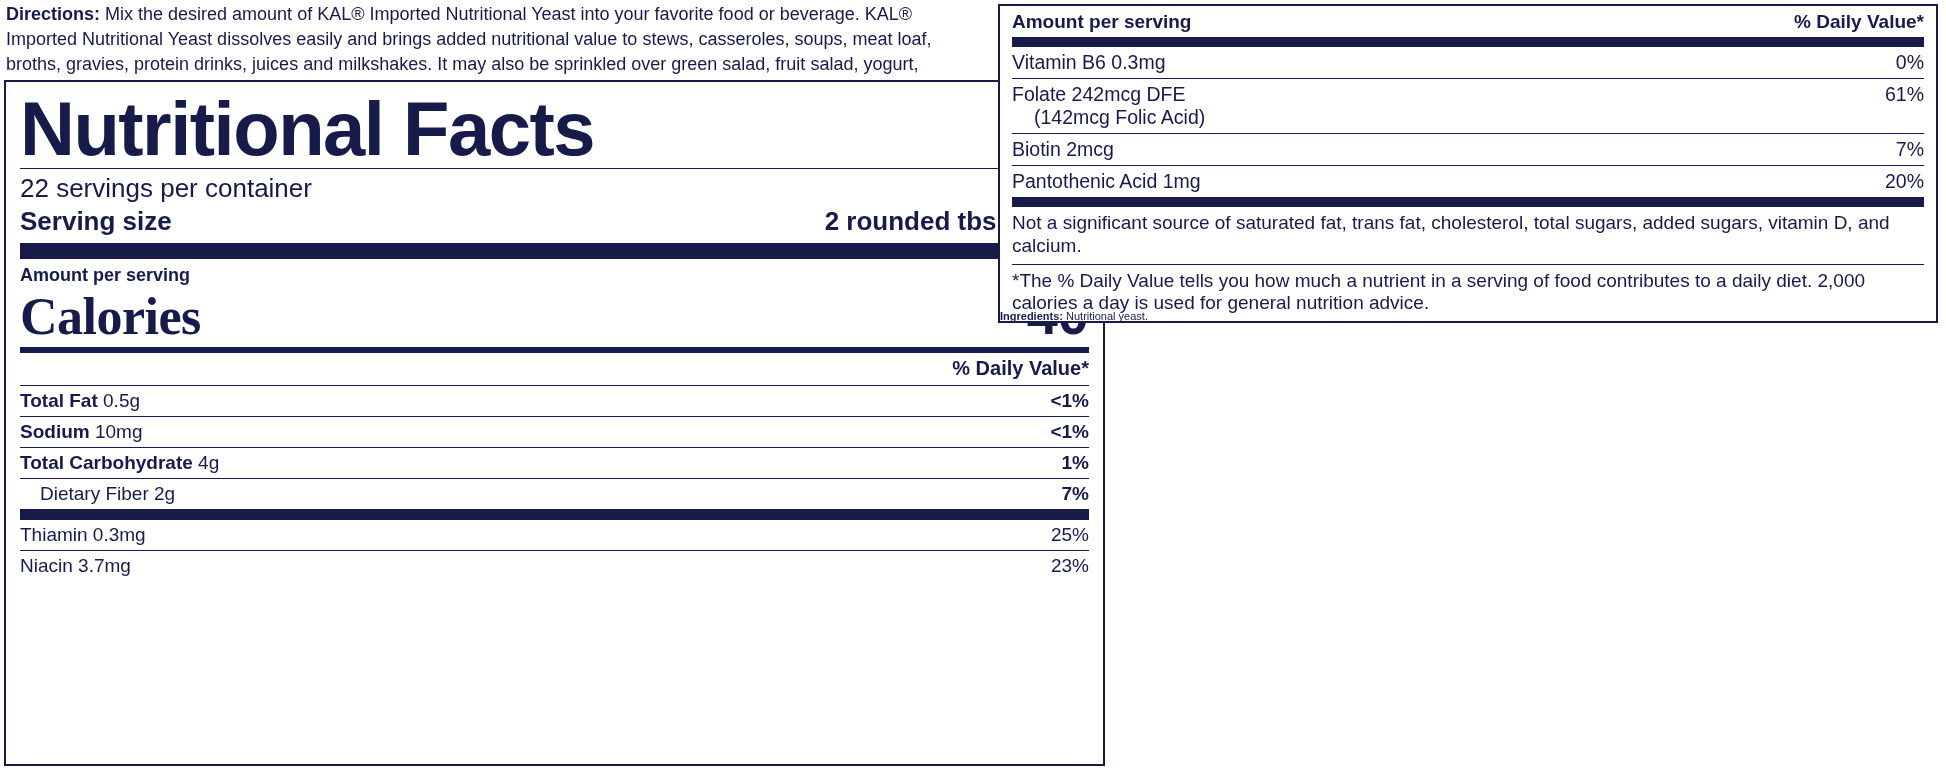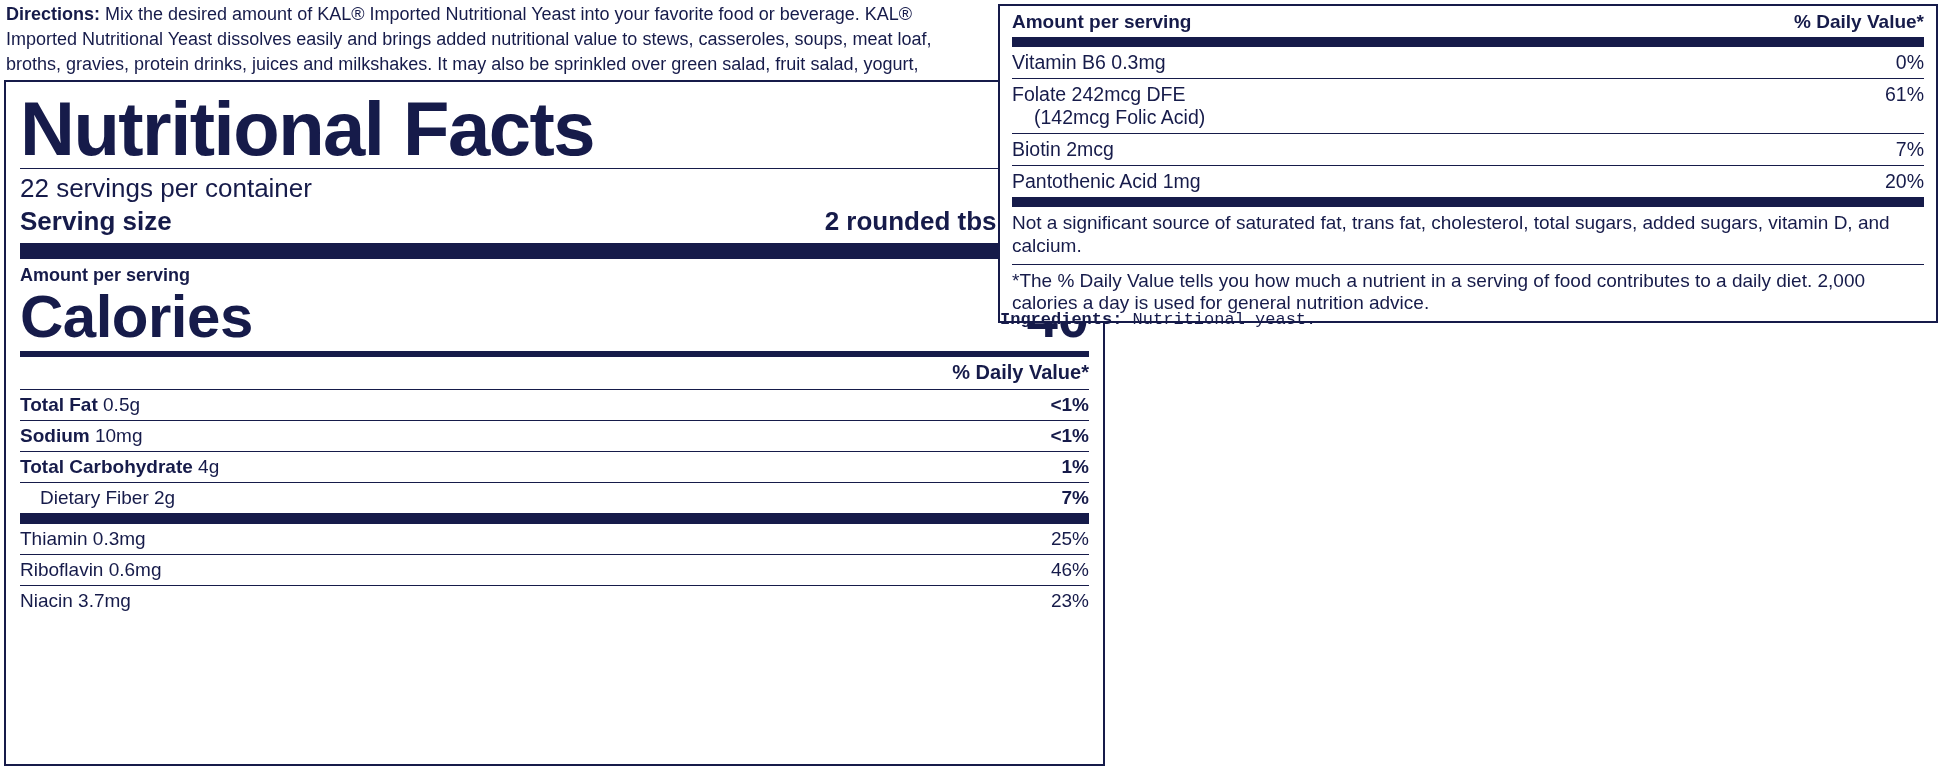--- a/index.html
+++ b/index.html
@@ -93,23 +93,24 @@
     font-weight: bold;
     margin-top: 6px;
   }
   .calories-row {
     display: flex;
     justify-content: space-between;
     align-items: baseline;
     margin-top: -4px;
   }
   .calories-word {
-    font-size: 60px;
+    font-size: 52px;
     font-weight: bold;
     letter-spacing: -0.5px;
+    font-family: Liberation Serif, serif;
   }
   .calories-value {
     font-size: 56px;
     font-weight: bold;
   }
 
   .dv-header {
     text-align: right;
     font-size: 20px;
     font-weight: bold;
@@ -182,22 +183,21 @@
     line-height: 1.2;
     padding: 5px 0 6px 0;
   }
   .note.bordered {
     border-top: 1px solid #161b4a;
   }
   .ingredients {
     position: absolute;
     left: 1000px;
     top: 310px;
-    font-size: 17px;
-    font-family: Liberation Mono, monospace;
+    font-size: 11px;
   }
   .ingredients b { font-weight: bold; }
 </style>
 </head>
 <body>
 
 <div class="page">
 
   <div class="directions">
     <span class="lead">Directions:</span><span> Mix the desired amount of KAL® Imported Nutritional Yeast into your favorite food or beverage. KAL® Imported Nutritional Yeast dissolves easily and brings added nutritional value to stews, casseroles, soups, meat loaf, broths, gravies, protein drinks, juices and milkshakes. It may also be sprinkled over green salad, fruit salad, yogurt, cottage cheese and peanut butter. Store in a cool, dry place.</span>
@@ -246,24 +246,20 @@
         <span class="val">7%</span>
       </div>
     </div>
 
     <div class="rule-thick-sm"></div>
 
     <div class="vitamins">
       <div class="nf-row plain">
         <span class="name">Thiamin 0.3mg</span>
         <span class="val">25%</span>
-      </div>
-      <div class="nf-row plain">
-        <span class="name">Riboflavin 0.6mg</span>
-        <span class="val">46%</span>
       </div>
       <div class="nf-row plain">
         <span class="name">Niacin 3.7mg</span>
         <span class="val">23%</span>
       </div>
     </div>
   </div>
 
   <div class="panel-right">
     <div class="right-head">

